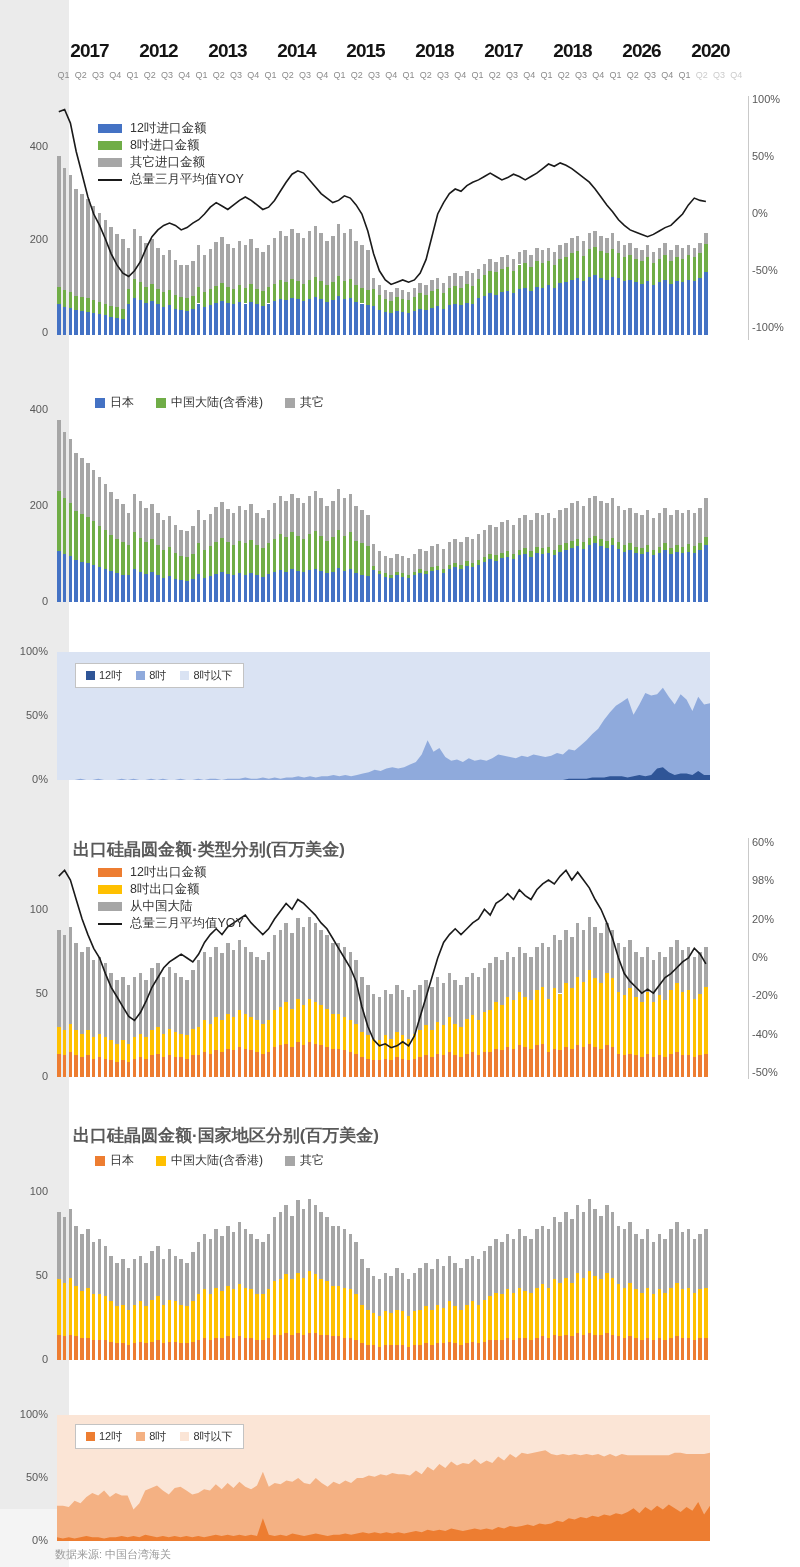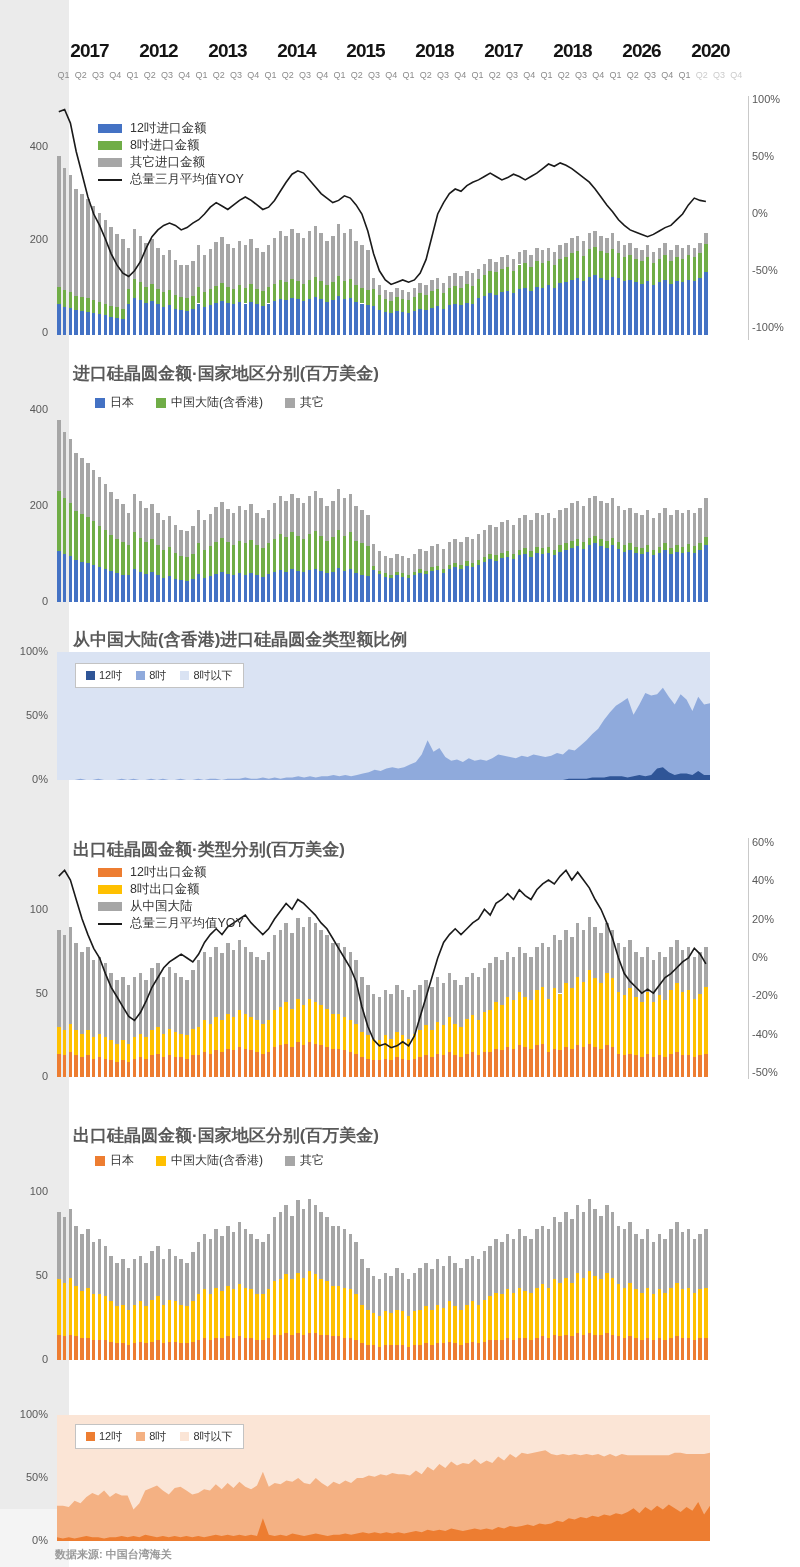--- a/index.html
+++ b/index.html
@@ -23,21 +23,21 @@
   .leg-v .lbl{margin-left:8px;font-size:12.5px;color:#333;}
   .leg-h{position:absolute;display:flex;gap:22px;align-items:center;}
   .leg-h .item{display:flex;align-items:center;gap:5px;}
   .leg-h .sw{width:10px;height:10px;display:inline-block;}
   .leg-h .lbl{font-size:12px;color:#333;}
   .leg-box{position:absolute;display:flex;gap:14px;align-items:center;background:#fff;
            border:1px solid #c3c3c3;padding:4px 10px;}
   .leg-box .item{display:flex;align-items:center;gap:4px;}
   .leg-box .sw{width:9px;height:9px;display:inline-block;}
   .leg-box .lbl{font-size:11px;color:#333;}
-  .src{position:absolute;left:55px;top:1547px;font-size:11px;color:#9a9a9a;font-weight:bold;}
+  .src{position:absolute;left:55px;top:1547px;font-size:11px;color:#9a9a9a;}
   .wm{position:absolute;right:6px;top:1505px;display:flex;align-items:center;gap:6px;color:#ffffff;
       font-size:22px;font-weight:bold;}
 </style>
 </head>
 <body>
 
 <div class="page">
 
   <div id="stripes">
       <div style="left: 55px; top: 36px; width: 69px; height: 1509px; background: rgb(235, 235, 235);"></div>
@@ -89,22 +89,20 @@
       <div class="q-lbl" style="left: 624.25px; width: 17.25px;">Q2</div>
       <div class="q-lbl" style="left: 641.5px; width: 17.25px;">Q3</div>
       <div class="q-lbl" style="left: 658.75px; width: 17.25px;">Q4</div>
       <div class="year-lbl" style="left: 676px; width: 69px;">2020</div>
       <div class="q-lbl" style="left: 676px; width: 17.25px;">Q1</div>
       <div class="q-lbl q-muted" style="left: 693.25px; width: 17.25px;">Q2</div>
       <div class="q-lbl q-muted" style="left: 710.5px; width: 17.25px;">Q3</div>
       <div class="q-lbl q-muted" style="left: 727.75px; width: 17.25px;">Q4</div>
     </div>
 
-  <div class="ctitle" style="left:73px;top:362px">进口硅晶圆金额·国家地区分别(百万美金)</div>
-  <div class="ctitle" style="left:73px;top:628px">从中国大陆(含香港)进口硅晶圆金类型额比例</div>
   <div class="ctitle" style="left:73px;top:838px">出口硅晶圆金额·类型分别(百万美金)</div>
   <div class="ctitle" style="left:73px;top:1124px">出口硅晶圆金额·国家地区分别(百万美金)</div>
 
   <div id="charts">
       <div style="left: 0px; top: 0px; width: 0px; height: 0px;">
         <div class="tick tickL" style="left: 8px; top: 140px;">400</div>
         <div class="tick tickL" style="left: 8px; top: 233px;">200</div>
         <div class="tick tickL" style="left: 8px; top: 326px;">0</div>
         <div class="tick" style="left: 752px; top: 93px;">100%</div>
         <div class="tick" style="left: 752px; top: 150px;">50%</div>
@@ -801,21 +799,21 @@
           <rect x="0" y="0" width="653" height="128" fill="#dae3f3"></rect>
           <polygon points="0.0,128.0 5.9,128.0 11.8,128.0 17.6,128.0 23.5,126.7 29.4,128.0 35.3,128.0 41.2,126.7 47.1,128.0 52.9,128.0 58.8,128.0 64.7,126.7 70.6,128.0 76.5,126.7 82.4,128.0 88.2,128.0 94.1,126.7 100.0,128.0 105.9,126.7 111.8,128.0 117.7,128.0 123.5,126.7 129.4,128.0 135.3,128.0 141.2,126.7 147.1,128.0 153.0,126.7 158.8,126.7 164.7,128.0 170.6,126.7 176.5,126.7 182.4,126.7 188.3,125.4 194.1,126.7 200.0,126.7 205.9,125.4 211.8,126.7 217.7,125.4 223.5,126.7 229.4,125.4 235.3,125.4 241.2,124.2 247.1,125.4 253.0,124.2 258.8,125.4 264.7,124.2 270.6,124.2 276.5,122.9 282.4,124.2 288.3,122.9 294.1,124.2 300.0,122.9 305.9,121.6 311.8,120.3 317.7,117.8 323.6,119.0 329.4,116.5 335.3,115.2 341.2,116.5 347.1,115.2 353.0,112.6 358.9,110.1 364.7,102.4 370.6,88.3 376.5,99.8 382.4,96.0 388.3,105.0 394.2,108.8 400.0,107.5 405.9,110.1 411.8,106.2 417.7,108.8 423.6,107.5 429.5,108.8 435.3,106.2 441.2,102.4 447.1,103.7 453.0,105.0 458.9,106.2 464.7,103.7 470.6,105.0 476.5,102.4 482.4,103.7 488.3,105.0 494.2,103.7 500.0,101.1 505.9,102.4 511.8,97.3 517.7,98.6 523.6,93.4 529.5,88.3 535.3,81.9 541.2,76.8 547.1,67.8 553.0,60.2 558.9,53.8 564.8,49.9 570.6,46.1 576.5,62.7 582.4,52.5 588.3,41.0 594.2,43.5 600.1,42.2 605.9,35.8 611.8,44.8 617.7,52.5 623.6,42.2 629.5,47.4 635.4,58.9 641.2,44.8 647.1,52.5 653.0,51.2 653,128 0,128" fill="#8faadc"></polygon>
           <polygon points="0.0,128.0 5.9,128.0 11.8,128.0 17.6,128.0 23.5,128.0 29.4,128.0 35.3,128.0 41.2,128.0 47.1,128.0 52.9,128.0 58.8,128.0 64.7,128.0 70.6,128.0 76.5,128.0 82.4,128.0 88.2,128.0 94.1,128.0 100.0,128.0 105.9,128.0 111.8,128.0 117.7,128.0 123.5,128.0 129.4,128.0 135.3,128.0 141.2,128.0 147.1,128.0 153.0,128.0 158.8,128.0 164.7,128.0 170.6,128.0 176.5,128.0 182.4,128.0 188.3,128.0 194.1,128.0 200.0,128.0 205.9,128.0 211.8,128.0 217.7,128.0 223.5,128.0 229.4,128.0 235.3,128.0 241.2,128.0 247.1,128.0 253.0,128.0 258.8,128.0 264.7,128.0 270.6,128.0 276.5,128.0 282.4,128.0 288.3,128.0 294.1,128.0 300.0,128.0 305.9,128.0 311.8,128.0 317.7,128.0 323.6,128.0 329.4,128.0 335.3,128.0 341.2,128.0 347.1,128.0 353.0,128.0 358.9,128.0 364.7,128.0 370.6,128.0 376.5,128.0 382.4,128.0 388.3,128.0 394.2,128.0 400.0,128.0 405.9,128.0 411.8,128.0 417.7,128.0 423.6,128.0 429.5,128.0 435.3,128.0 441.2,128.0 447.1,128.0 453.0,128.0 458.9,128.0 464.7,128.0 470.6,128.0 476.5,128.0 482.4,128.0 488.3,128.0 494.2,128.0 500.0,128.0 505.9,128.0 511.8,126.7 517.7,126.7 523.6,126.7 529.5,126.7 535.3,125.4 541.2,125.4 547.1,125.4 553.0,124.2 558.9,124.2 564.8,124.2 570.6,125.4 576.5,124.2 582.4,122.9 588.3,124.2 594.2,122.9 600.1,116.5 605.9,115.2 611.8,120.3 617.7,122.9 623.6,121.6 629.5,121.6 635.4,122.9 641.2,119.0 647.1,122.9 653.0,122.9 653,128 0,128" fill="#2f5597"></polygon>
         </svg>
       </div>
       <div style="left: 0px; top: 0px; width: 0px; height: 0px;">
         <div class="tick tickL" style="left: 8px; top: 903px;">100</div>
         <div class="tick tickL" style="left: 8px; top: 987px;">50</div>
         <div class="tick tickL" style="left: 8px; top: 1070px;">0</div>
         <div class="tick" style="left: 752px; top: 836px;">60%</div>
-        <div class="tick" style="left: 752px; top: 874px;">40%</div>
+        <div class="tick" style="left: 752px; top: 874px;">98%</div>
         <div class="tick" style="left: 752px; top: 913px;">20%</div>
         <div class="tick" style="left: 752px; top: 951px;">0%</div>
         <div class="tick" style="left: 752px; top: 989px;">-20%</div>
         <div class="tick" style="left: 752px; top: 1028px;">-40%</div>
         <div class="tick" style="left: 752px; top: 1066px;">-50%</div>
         <div class="axline" style="left: 748px; top: 838px; height: 241px;"></div>
         <div class="bar" style="left: 57px; top: 1053.62px; height: 23.38px; background: rgb(237, 125, 49);"></div>
         <div class="bar" style="left: 57px; top: 1026.9px; height: 26.72px; background: rgb(255, 192, 0);"></div>
         <div class="bar" style="left: 57px; top: 930.04px; height: 96.86px; background: rgb(166, 166, 166);"></div>
         <div class="bar" style="left: 62.83px; top: 1055.29px; height: 21.71px; background: rgb(237, 125, 49);"></div>

